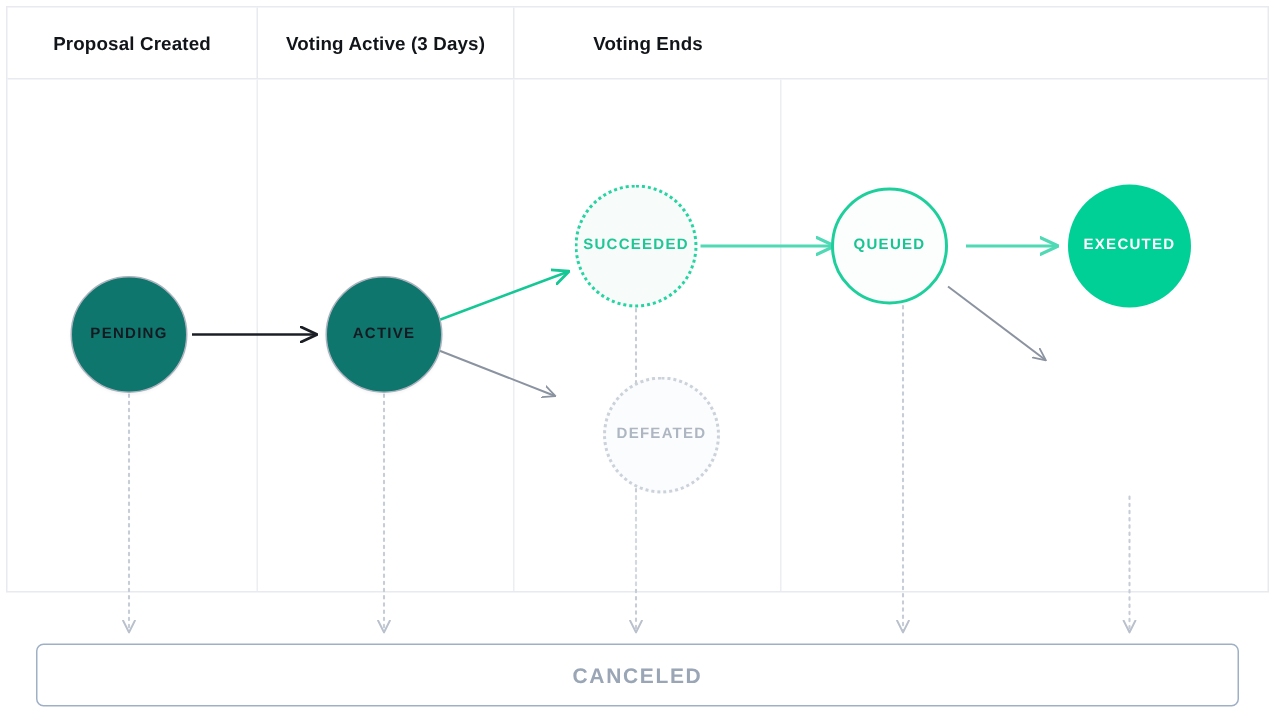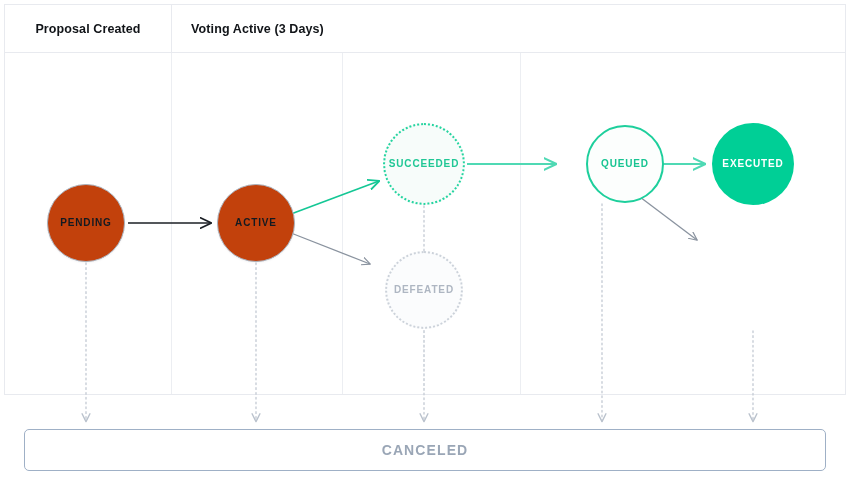--- a/index.html
+++ b/index.html
@@ -82,21 +82,21 @@
     align-items: center;
     justify-content: center;
     font-size: 10px;
     font-weight: 700;
     letter-spacing: 0.85px;
     text-align: center;
     line-height: 1;
     user-select: none;
   }
   .node-solid-gray {
-    background: #c2410c;
+    background: #0f766e;
     border: 1.2px solid #aab2bd;
     color: #141a21;
     box-shadow: 0 1px 2px rgba(30,40,60,0.05);
   }
   .node-dotted-green {
     background: #f7fcfa;
     border: 2px dotted #25d4a0;
     color: #20c795;
     text-align: center;
   }
@@ -143,20 +143,23 @@
 <div id="stage">
 
   <div class="grid">
     <div class="grid-header">
       <div class="col-head" style="width:167px">
         <span>Proposal Created</span>
       </div>
       <div class="col-head" style="width:171px">
         <span>Voting Active (3 Days)</span>
       </div>
+      <div class="col-head" style="width:178px">
+        <span>Voting Ends</span>
+      </div>
     </div>
 
     <div class="vrule" style="left:166px"></div>
     <div class="vrule" style="left:337px"></div>
     <div class="vrule" style="left:515px"></div>
   </div>
 
   <svg class="edges" viewBox="0 0 850 482">
     <defs>
       <marker id="ah-dark" viewBox="0 0 10 10" refX="9" refY="5" markerWidth="7" markerHeight="7" orient="auto-start-reverse">
@@ -202,25 +205,25 @@
   </div>
 
   <div class="node node-solid-gray" style="left:217px; top:184px; width:78px; height:78px;">
     <span>ACTIVE</span>
   </div>
 
   <div class="node node-dotted-green" style="left:383px; top:123px; width:82px; height:82px;">
     <span>SUCCEEDED</span>
   </div>
 
-  <div class="node node-dotted-gray" style="left:385px; top:251px; width:78px; height:78px;">
+  <div class="node node-dotted-gray" style="left:402px; top:251px; width:78px; height:78px;">
     <span>DEFEATED</span>
   </div>
 
-  <div class="node node-solid-green" style="left:586px; top:125px; width:78px; height:78px;">
+  <div class="node node-solid-green" style="left:554px; top:125px; width:78px; height:78px;">
     <span>QUEUED</span>
   </div>
 
 
   <div class="node node-filled-green" style="left:712px; top:123px; width:82px; height:82px;">
     <span>EXECUTED</span>
   </div>
 
   <div class="canceled-bar">
     <span>CANCELED</span>

